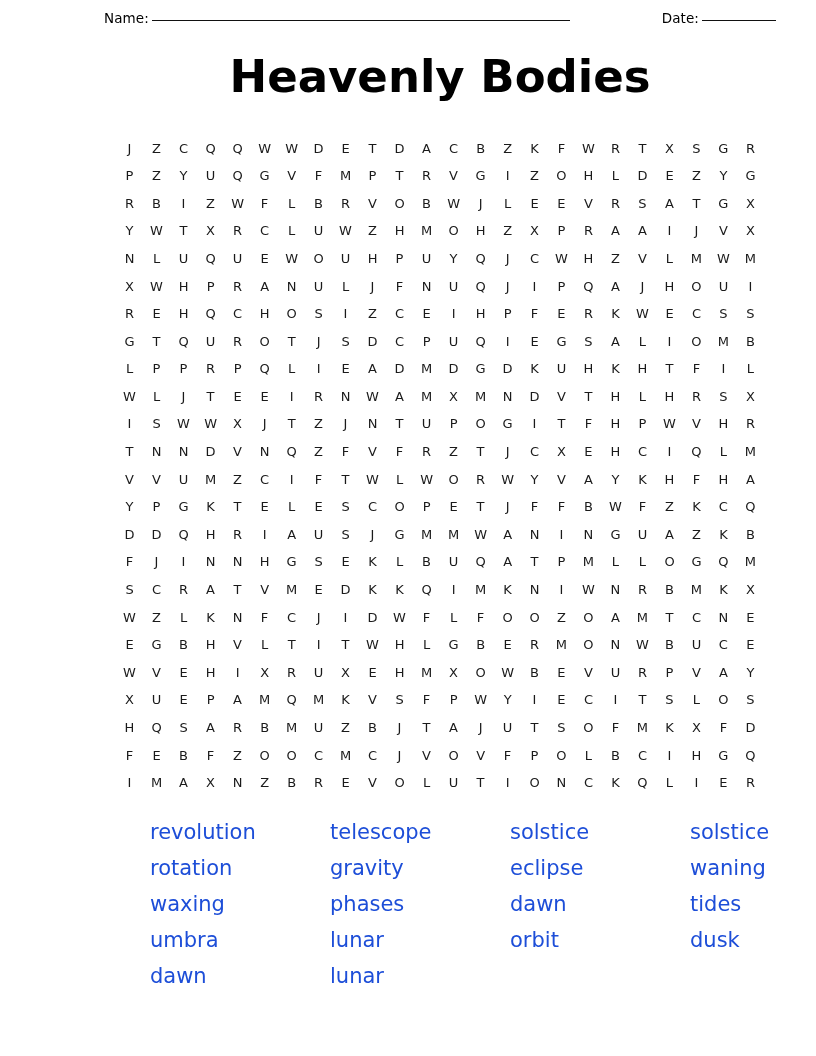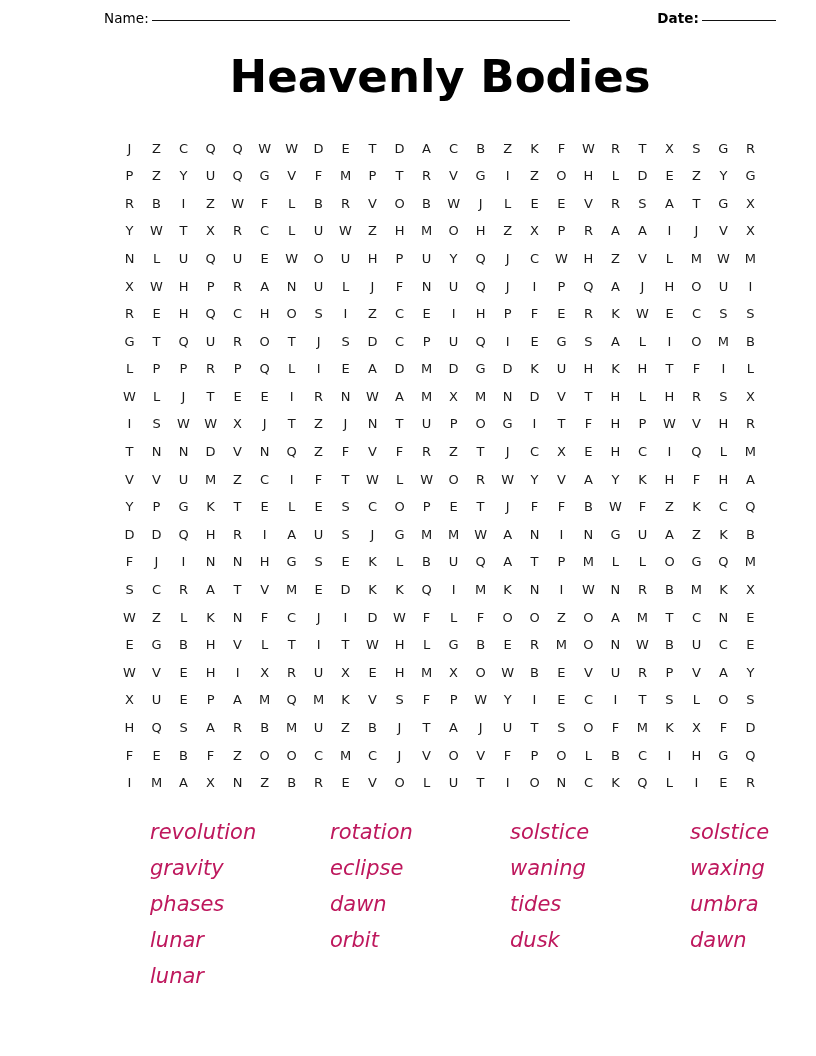--- a/index.html
+++ b/index.html
@@ -42,21 +42,21 @@
   }
   .rule {
     display: inline-block;
     border-bottom: 1px solid #111;
     height: 0;
     margin-left: 3px;
     transform: translateY(-2px);
   }
   .rule-name { width: 418px; }
   .rule-date { width: 74px; }
-  .date-group { margin-left: 10px; font-weight: bold; }
+  .date-group { margin-left: 10px; }
 
   
   .title {
     text-align: center;
     font-size: 45px;
     font-weight: 700;
     letter-spacing: 0px;
     margin: 27px 0 0 0;
     line-height: 1.05;
   }
@@ -89,23 +89,22 @@
     grid-template-columns: 180px 180px 180px 180px;
     column-gap: 0px;
     row-gap: 0px;
     padding-left: 46px;
     box-sizing: border-box;
   }
   .word {
     font-size: 21px;
     line-height: 36px;
     font-weight: 400;
-    color: #be185d;
+    color: #1d4ed8;
     white-space: nowrap;
-    font-style: italic;
   }
   .word.empty { visibility: hidden; }
 </style>
 </head>
 <body>
 
 <div class="page">
 
   <div class="header-row">
     <div class="name-group">
@@ -746,23 +745,24 @@
             <td>I</td>
             <td>E</td>
             <td>R</td>
           </tr>
         </tbody>
     </table>
   </div>
 
   <div class="word-list" id="word-list">
       <div class="word">revolution</div>
-      <div class="word">rotation</div>
+      <div class="word">telescope</div>
       <div class="word">solstice</div>
       <div class="word">solstice</div>
+      <div class="word">rotation</div>
       <div class="word">gravity</div>
       <div class="word">eclipse</div>
       <div class="word">waning</div>
       <div class="word">waxing</div>
       <div class="word">phases</div>
       <div class="word">dawn</div>
       <div class="word">tides</div>
       <div class="word">umbra</div>
       <div class="word">lunar</div>
       <div class="word">orbit</div>

